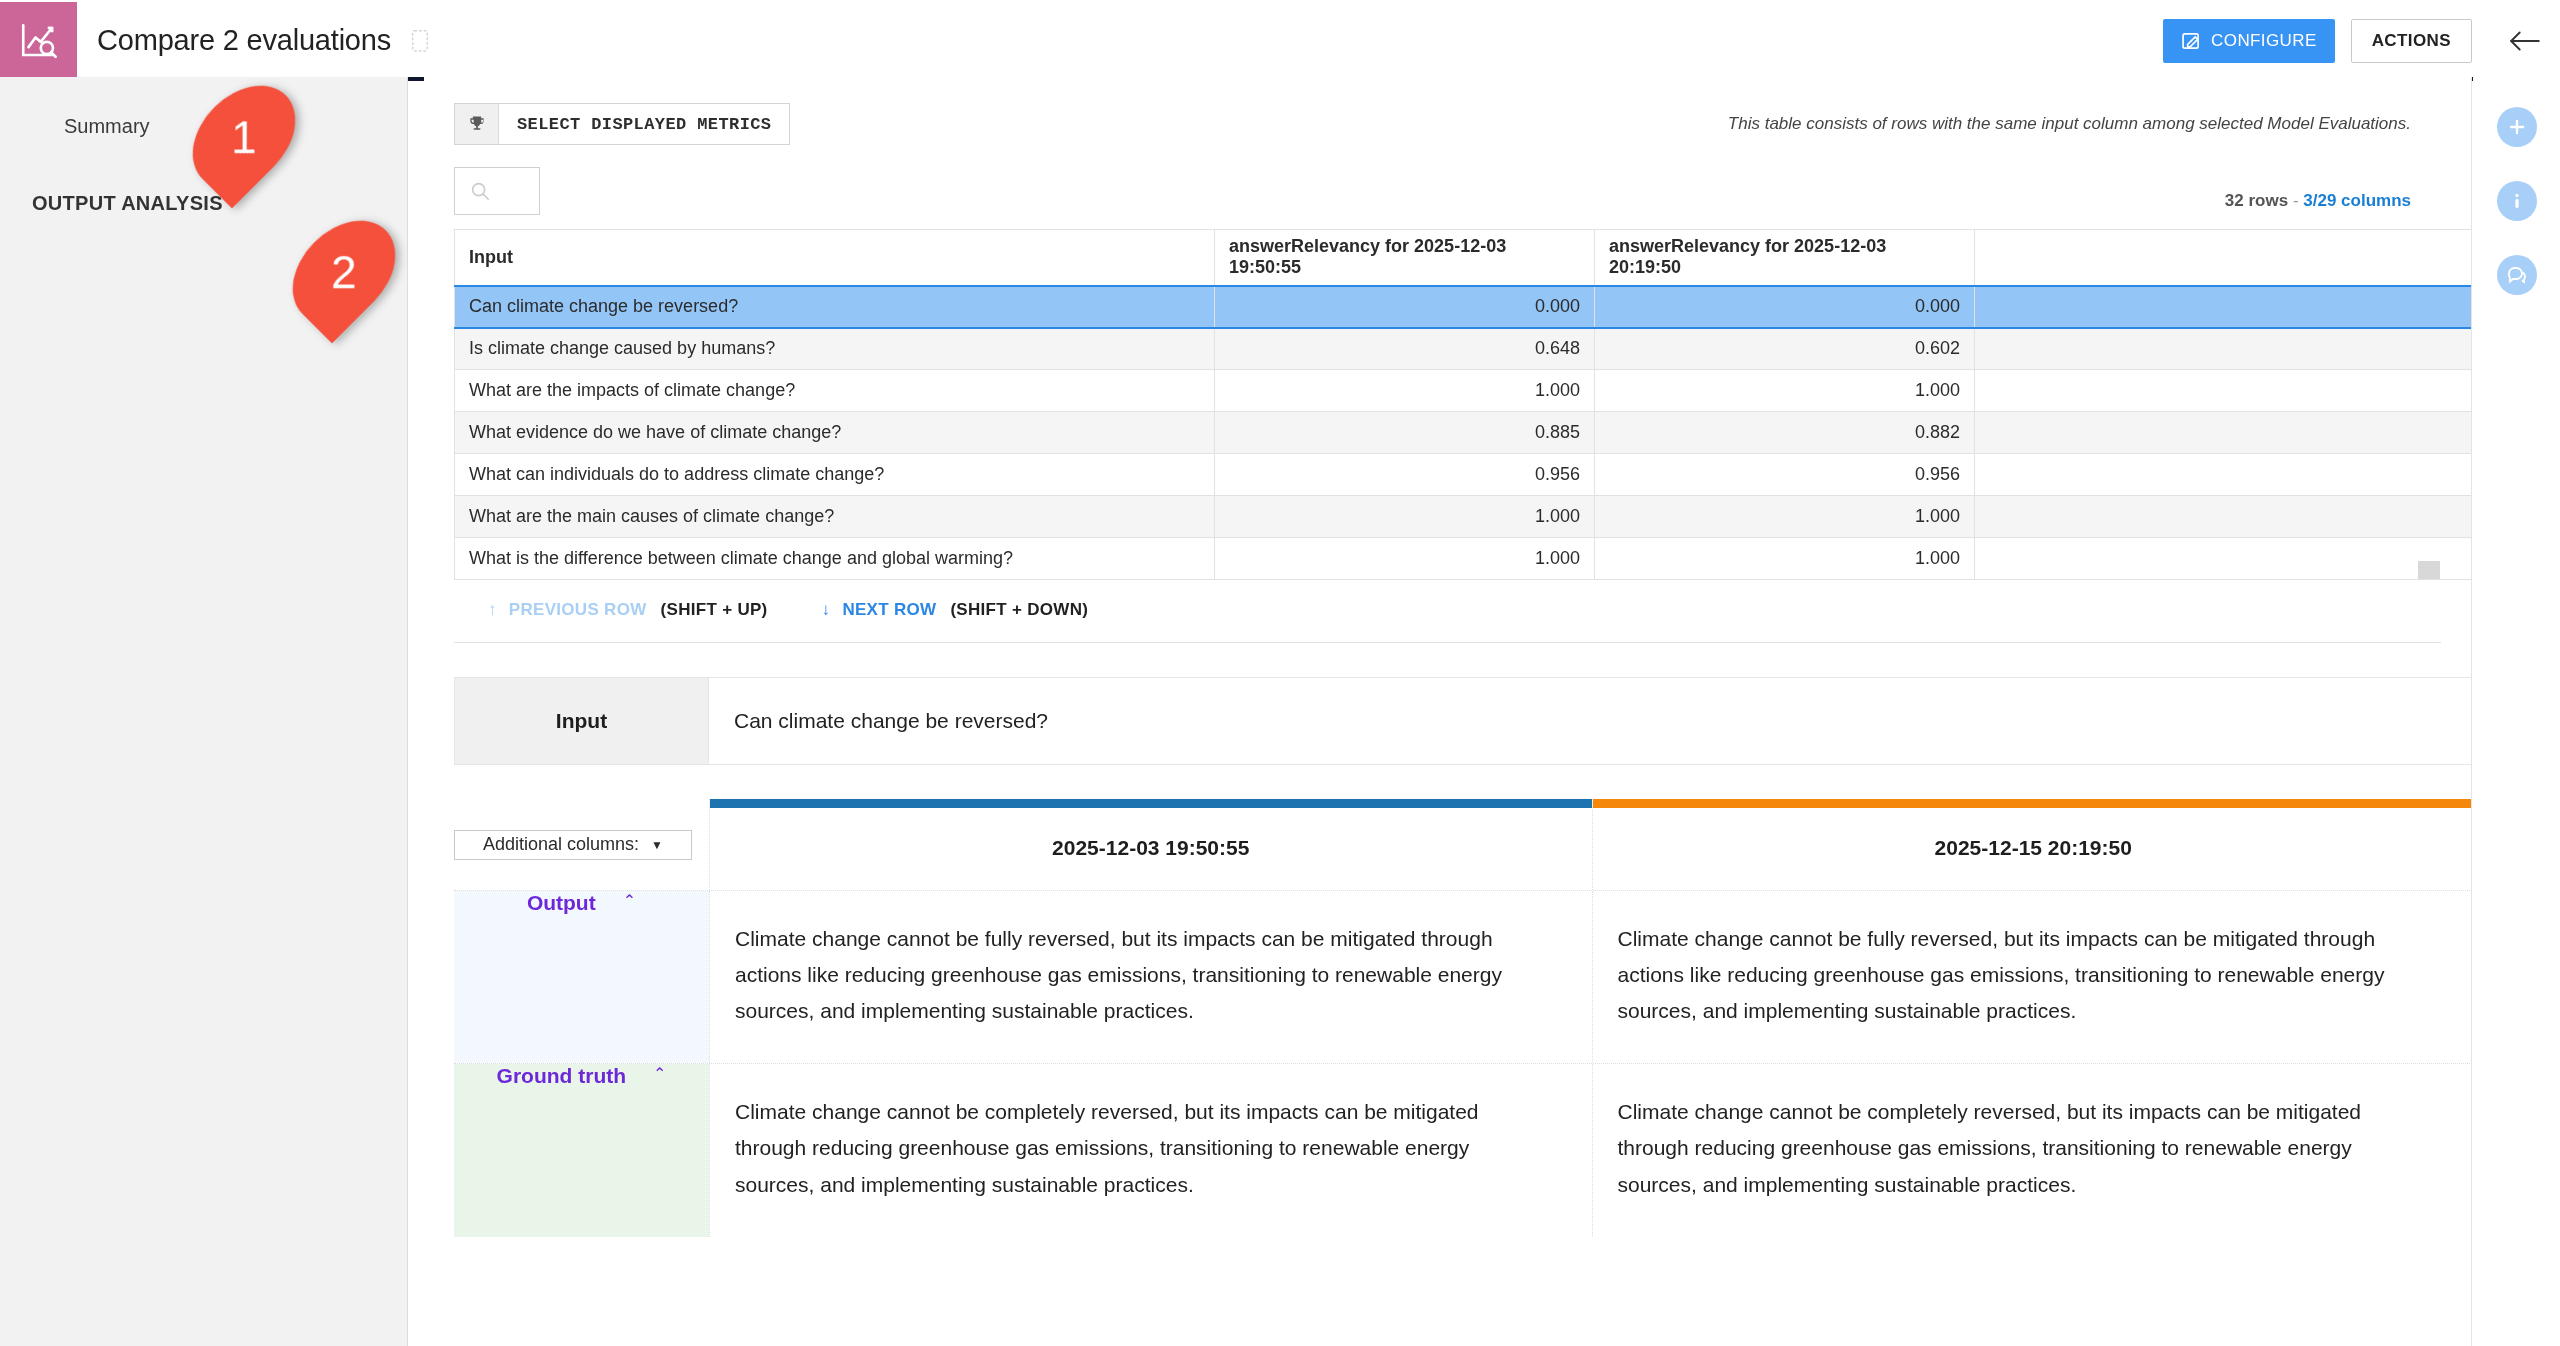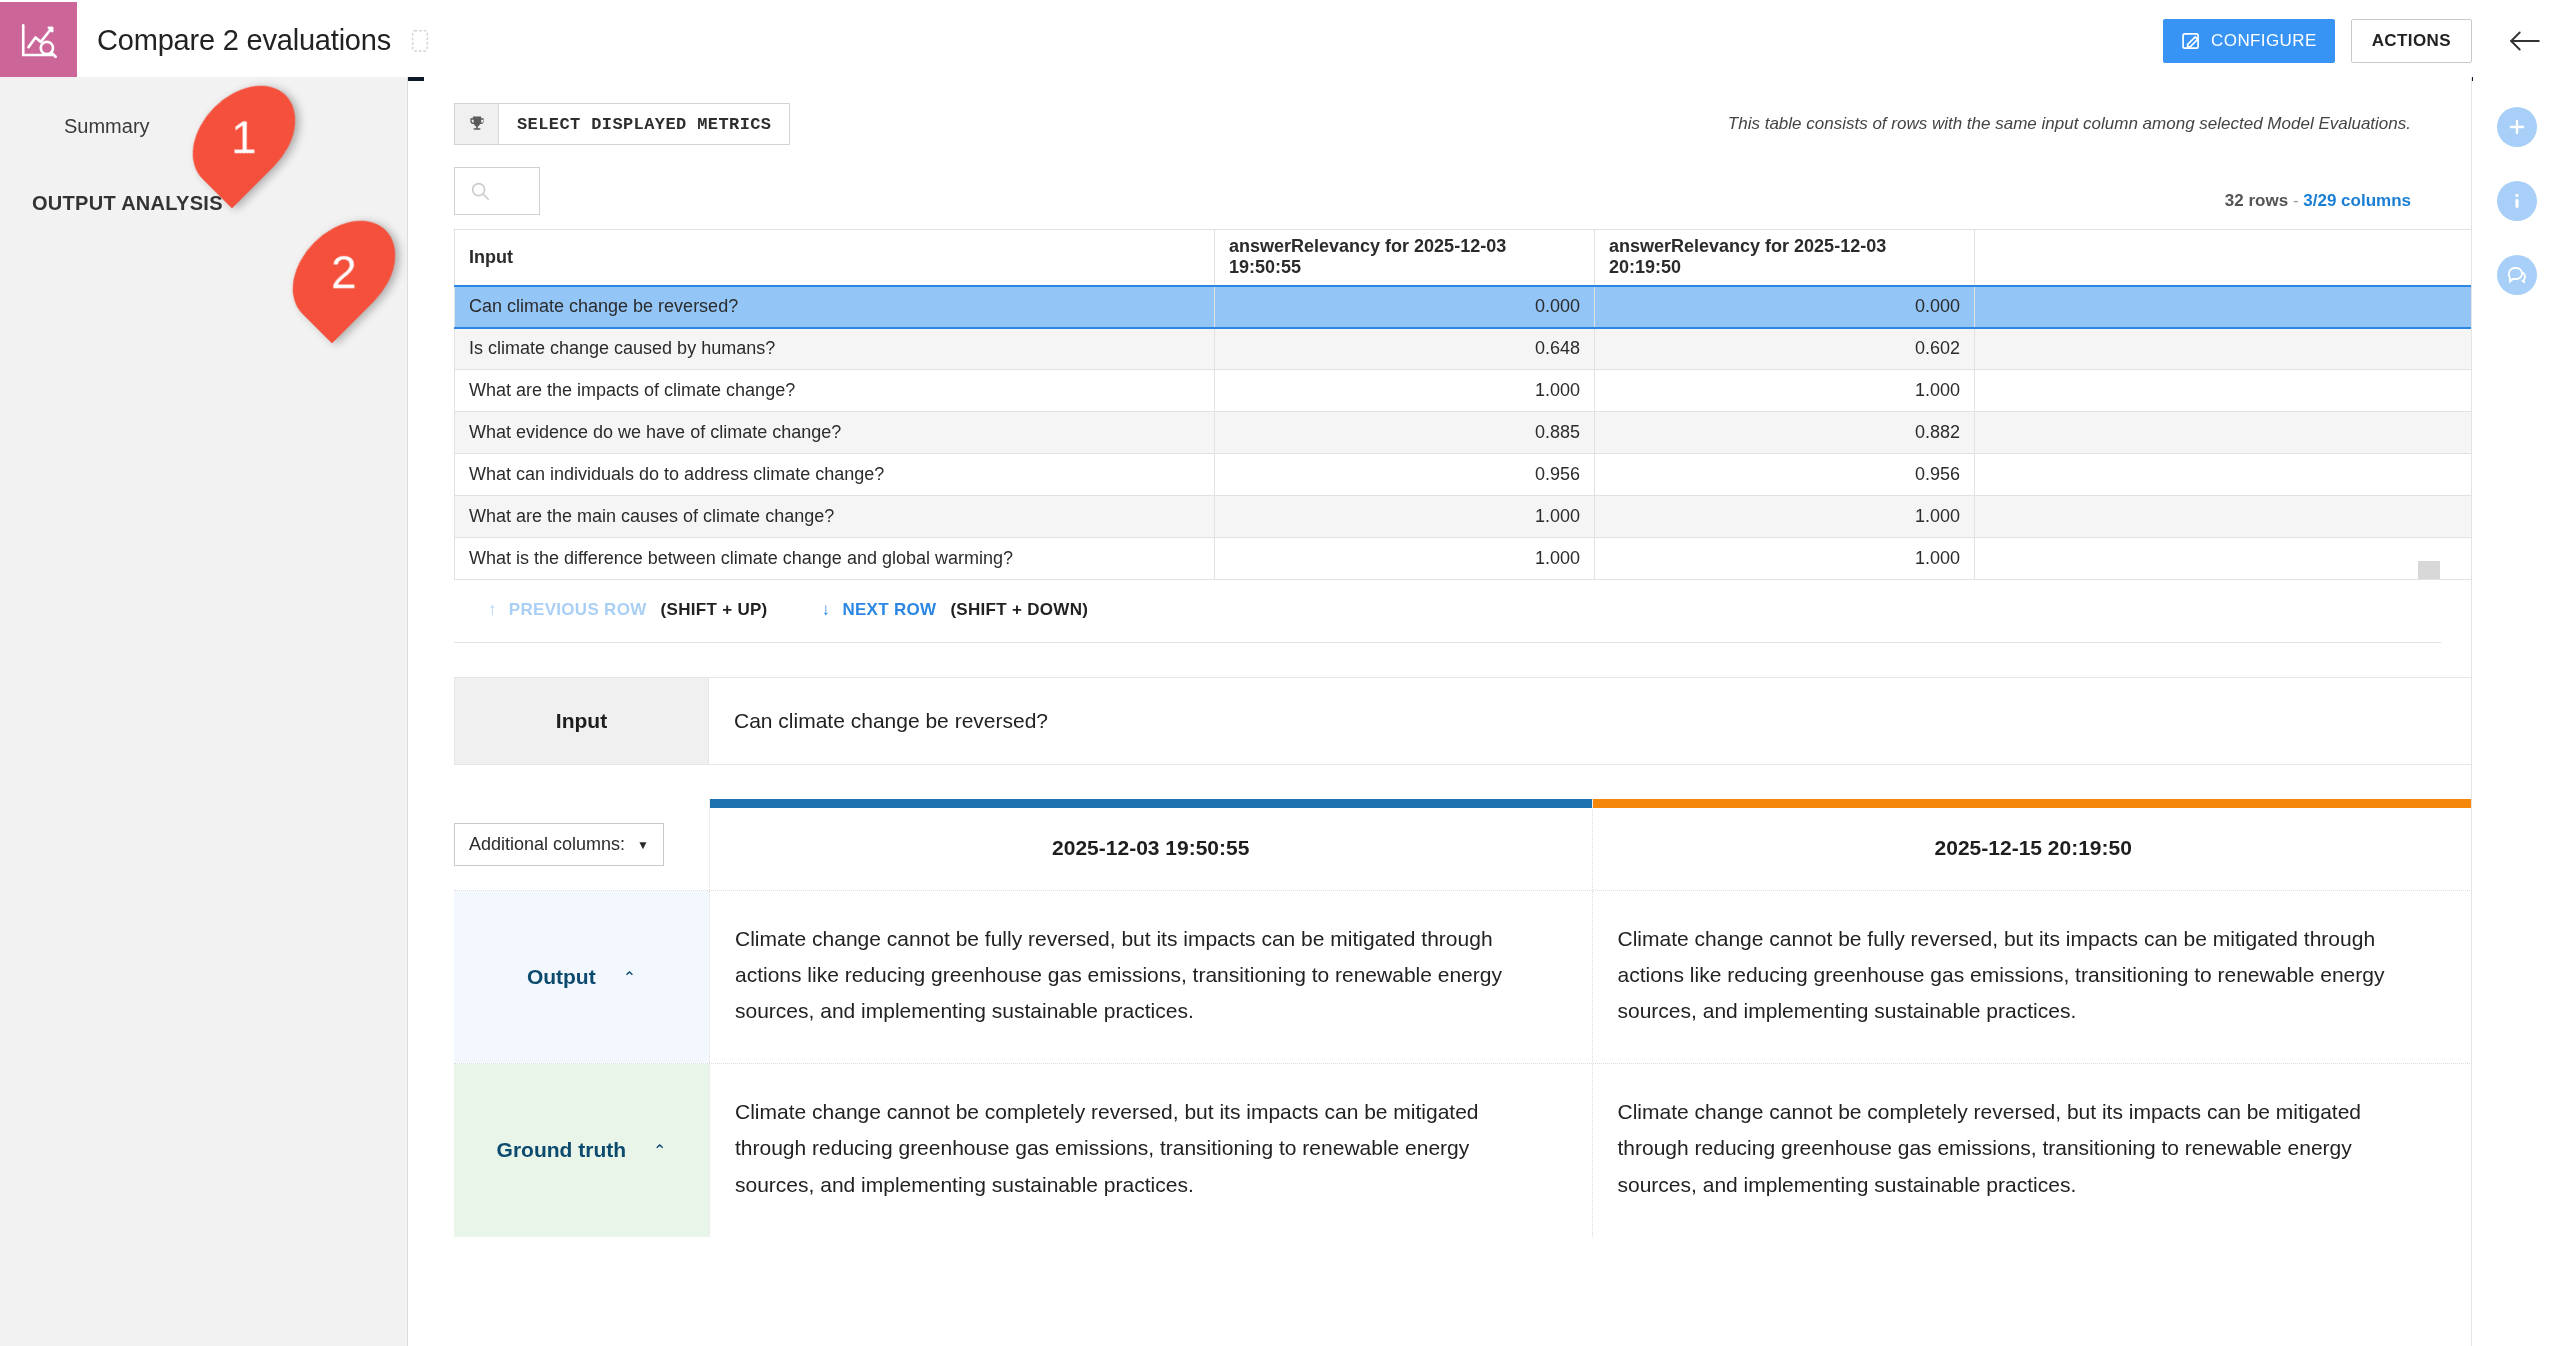--- a/index.html
+++ b/index.html
@@ -166,38 +166,38 @@
   }
   .dcell-input-label { background: #f0f0f0; height: 88px; border: 1px solid #e6e6e6; }
   .dcell-input-value {
     flex: 1 1 auto; height: 88px; border: 1px solid #e6e6e6; border-left: none;
     display: flex; align-items: center; padding-left: 25px;
     font-size: 21px; color: #222;
   }
   .hdr-row { display: flex; margin-top: 34px; }
   .hdr-left { width: 255px; flex: 0 0 255px; display: flex; align-items: center; }
   .addcols {
-    border: 1px solid #c9c9c9; background: #fff; height: 43px;
+    border: 1px solid #c9c9c9; background: #fff; height: 30px;
     display: flex; align-items: center; gap: 12px;
-    padding: 0 14px; font-size: 18px; color: #2b2b2b; cursor: pointer;
+    padding: 0 28px; font-size: 18px; color: #2b2b2b; cursor: pointer;
   }
   .addcols .caret { font-size: 12px; }
   .hdr-col {
     flex: 1 1 0; display: flex; flex-direction: column; align-items: center;
     border-left: 1px dotted #ddd;
   }
   .hdr-bar { height: 9px; width: 100%; }
   .hdr-title {
     font-size: 21px; font-weight: bold; color: #1e1e1e;
     padding: 28px 0 30px 0;
   }
   .body-row { display: flex; border-top: 1px dotted #ddd; }
   .body-label {
-    width: 255px; flex: 0 0 255px; display: flex; align-items: center;
-    justify-content: center; font-size: 21px; font-weight: bold; color: #0c4a6e;
+    width: 255px; flex: 0 0 255px; display: flex; 
+    justify-content: center; font-size: 21px; font-weight: bold; color: #6d28d9;
     gap: 27px;
   }
   .body-label .chev { font-size: 16px; font-weight: normal; }
   .lbl-output { background: #f2f8fd; }
   .lbl-gt { background: #eaf5e9; }
   .body-cell {
     flex: 1 1 0; padding: 30px 40px 34px 25px; font-size: 21px; line-height: 1.72;
     color: #222; border-left: 1px dotted #ddd;
   }
 

